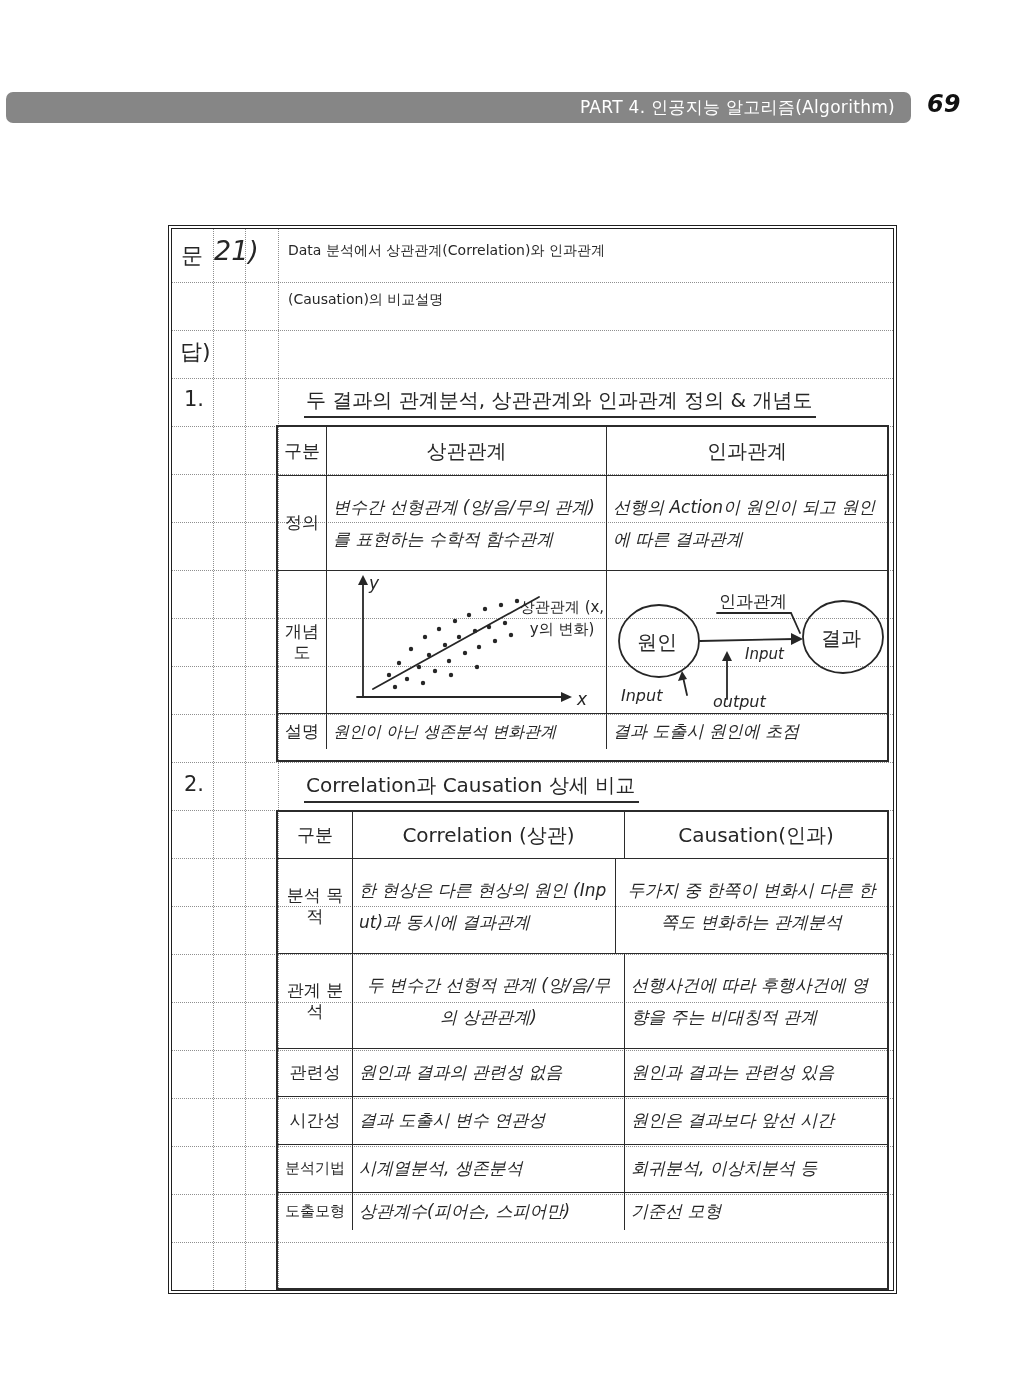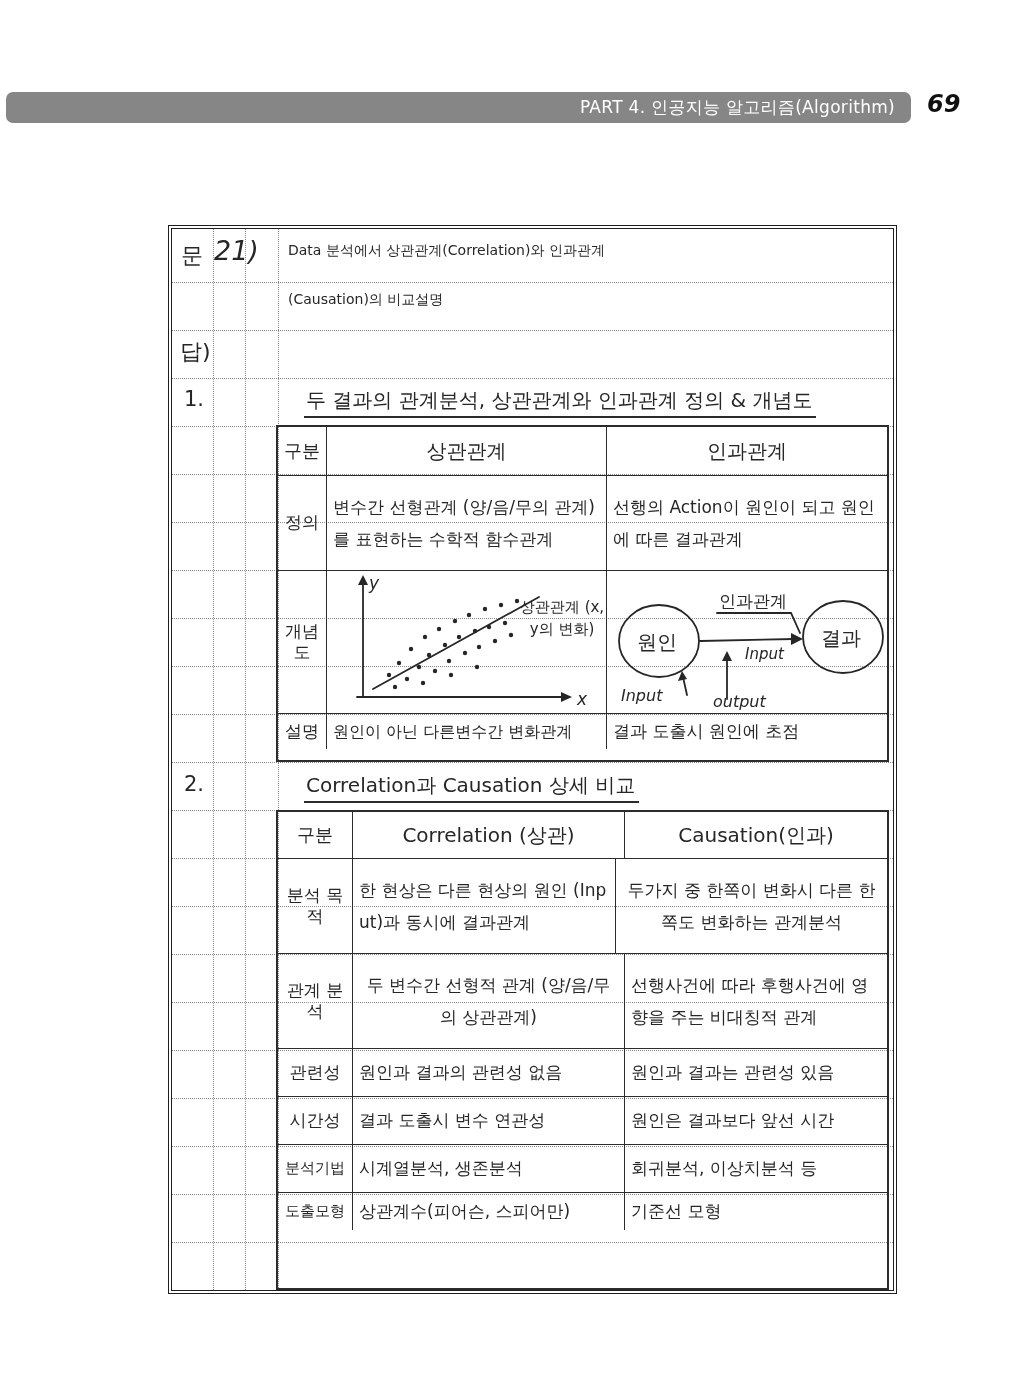--- a/index.html
+++ b/index.html
@@ -46,21 +46,21 @@
   .tr{display:flex;border-top:1.5px solid #2b2b2b;box-sizing:border-box;}
   .tr:first-child{border-top:none;}
   .td{
     border-left:1.5px solid #2b2b2b;box-sizing:border-box;
     padding:3px 6px;font-size:17px;line-height:1.25;
     word-break:break-all;overflow:hidden;
   }
   .td:first-child{border-left:none;}
   .c{display:flex;align-items:center;justify-content:center;text-align:center;padding:2px;}
   .hdr{font-size:20px;}
-  .body-cell{display:flex;align-items:center;}
+  .body-cell{display:flex;align-items:center;font-style:italic;}
   .tall{line-height:1.9;}
   
   .t1 .col-a{width:48px;flex:none;}
   .t1 .col-b{width:280px;flex:none;}
   .t1 .col-c{flex:1;}
   
   .t2 .col-a{width:74px;flex:none;}
   .t2 .col-b{width:272px;flex:none;text-align:center;}
   .t2 .col-c{flex:1;}
   .diagram-cell{position:relative;padding:0;}
@@ -195,21 +195,21 @@
           <path class="fill" d="M75 100 L71 110 L80 108 Z"></path>
 
           <text x="106" y="136" font-size="16" font-style="italic">output</text>
           <line class="stroke" x1="120" y1="128" x2="120" y2="86" stroke-width="1.4"></line>
           <path class="fill" d="M120 80 L115 90 L125 90 Z"></path>
         </svg>
       </div>
     </div>
     <div class="tr" style="height:36px">
       <div class="td col-a c">설명</div>
-      <div class="td col-b body-cell" style="font-size:16px">원인이 아닌 다른변수간 변화관계</div>
+      <div class="td col-b body-cell" style="font-size:16px">원인이 아닌 생존분석 변화관계</div>
       <div class="td col-c body-cell">결과 도출시 원인에 초점</div>
     </div>
   </div>
 
   <div class="hw s-num" style="left:12px;top:543px">2.</div>
   <div class="hw heading" style="top:543px">Correlation과 Causation 상세 비교</div>
 
   <div class="tbl t2" style="top:581px;height:480px">
     <div class="tr" style="height:46px">
       <div class="td col-a c hdr" style="font-size:18px">구분</div>

